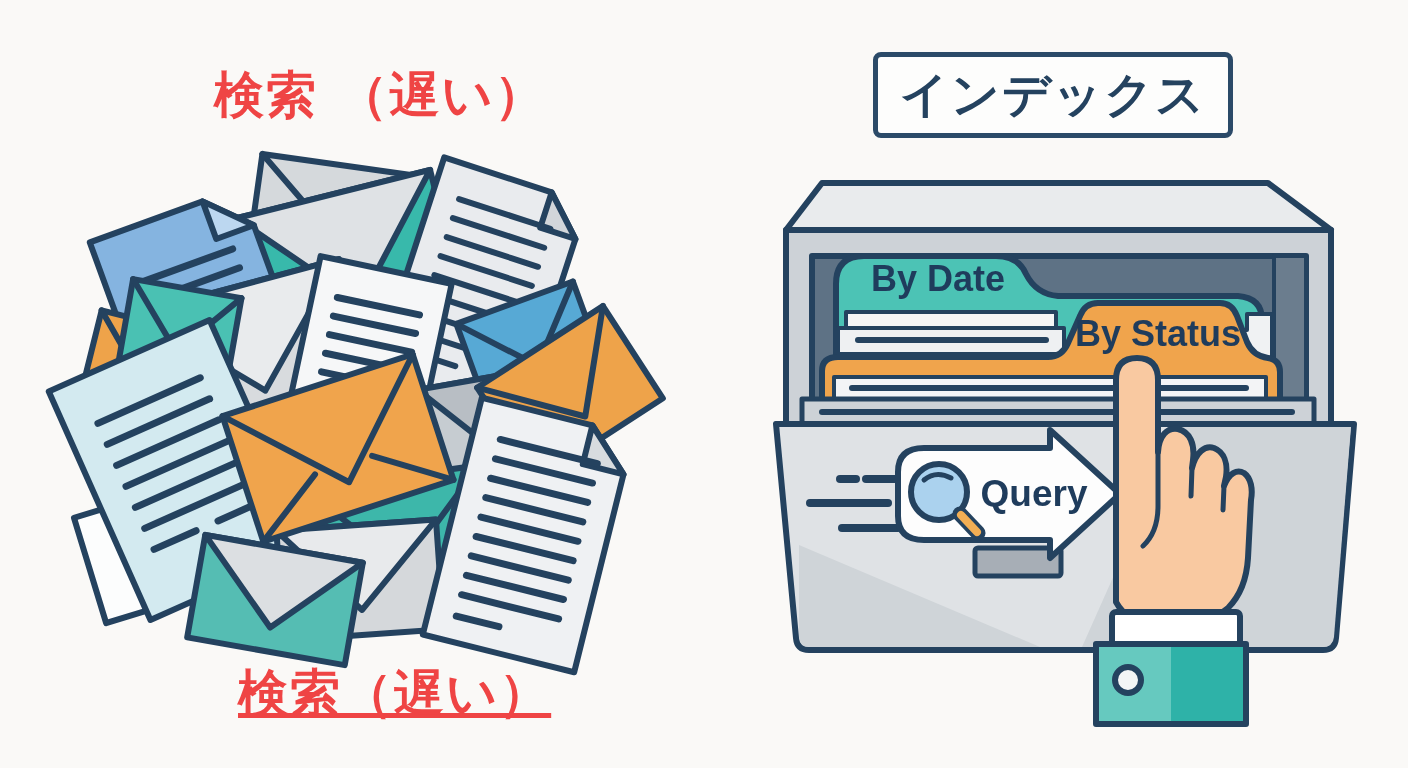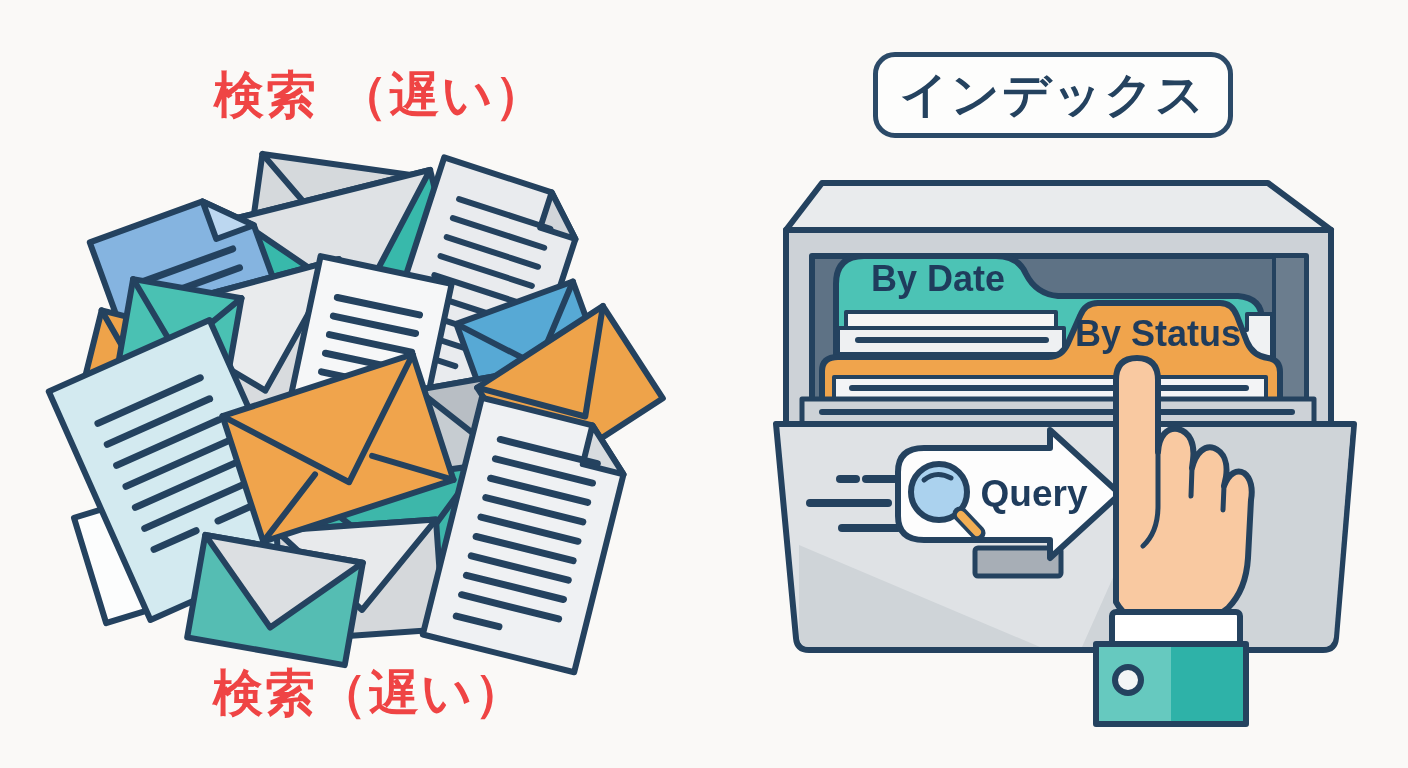--- a/index.html
+++ b/index.html
@@ -13,24 +13,24 @@
   svg{position:absolute;left:0;top:0;}
   .jp-title{
     position:absolute;
     color:#ef4444;
     font-weight:700;
     font-size:50px;
     letter-spacing:2px;
     white-space:nowrap;
   }
   .title-top-left{left:214px;top:62px;}
-  .title-bottom-left{left:213px;top:660px;}
+  .title-bottom-left{left:238px;top:660px;text-decoration:underline;}
   .index-box{
     position:absolute;left:873px;top:52px;width:360px;height:86px;
-    border:5px solid #2b4a68;border-radius:22px;
+    border:5px solid #2b4a68;border-radius:8px;
     background:#fdfdfc;
     display:flex;align-items:center;justify-content:center;
     box-sizing:border-box;
   }
   .index-box span{
     color:#24425f;font-weight:700;font-size:48px;letter-spacing:2px;white-space:nowrap;
   }
   text{font-family:"Liberation Sans","DejaVu Sans",sans-serif;font-weight:bold;fill:#1f3c5c;}
 </style>
 </head>

